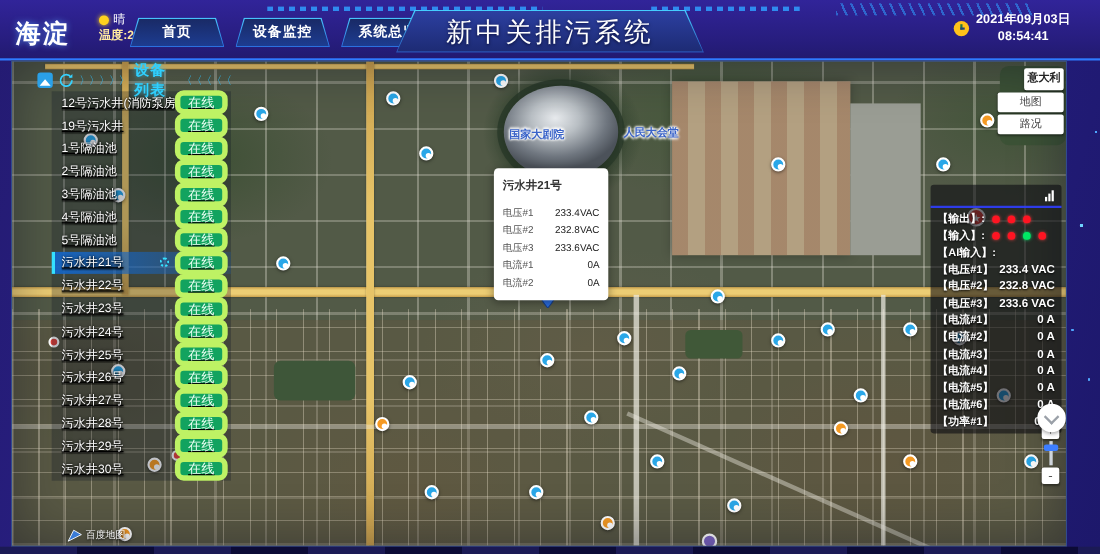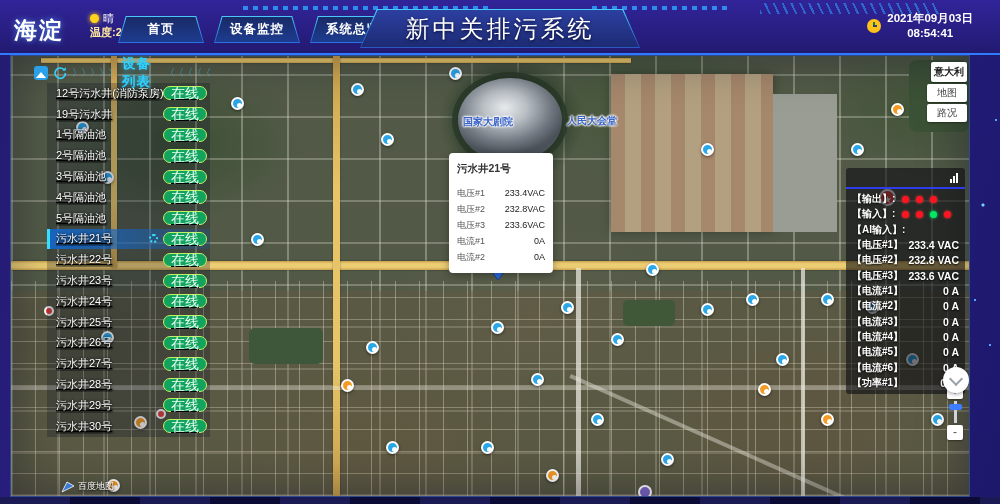--- a/index.html
+++ b/index.html
@@ -116,37 +116,37 @@
   .side-deco{color:#2fb9f0;font-size:10px;letter-spacing:-1px;}
   .side-title{color:#2fd0ff;font-size:13.5px;font-weight:bold;letter-spacing:1px;text-shadow:0 0 5px rgba(47,197,245,.8);}
   .group-bar{margin:13px 0 6px 6px;height:22px;line-height:22px;background:rgba(38,82,195,.88);
     color:#ffd34d;font-size:13px;font-weight:bold;padding-left:8px;box-shadow:0 1px 4px rgba(0,0,0,.4);}
   .dev-list{margin-left:13px;background:rgba(3,13,32,.25);text-decoration:underline;}
   .dev-row{height:20.8px;display:flex;align-items:center;padding-left:9px;padding-right:3px;cursor:pointer;position:relative;}
   .dev-row.selected{background:linear-gradient(90deg,rgba(21,101,197,.95),rgba(21,101,197,.2));border-left:3px solid #35e0ff;padding-left:6px;}
   .dev-label{flex:1;color:#fff;font-size:11px;white-space:nowrap;overflow:hidden;
     text-shadow:0 0 3px rgba(0,0,0,.95),0 1px 2px rgba(0,0,0,.95);}
   .gear-icon{width:9px;height:9px;border-radius:50%;border:2px dotted #35e0ff;margin-right:5px;flex:none;cursor:pointer;}
-  .badge{flex:none;background:#12a35f;border:1px solid #bef264;color:#eafff3;font-size:14px;line-height:12px;padding:0 7px;border-radius:8px;}
+  .badge{flex:none;background:#12a35f;border:5px solid #bef264;color:#eafff3;font-size:12px;line-height:12px;padding:0 7px;border-radius:8px;}
   
   .data-panel{position:absolute;left:835px;top:112px;width:119px;height:226px;background:rgba(8,9,15,.58);border-radius:3px;}
   .panel-head{height:19px;display:flex;justify-content:flex-end;align-items:center;padding:0 7px;border-bottom:2px solid rgba(48,62,255,.9);}
   .chart-icon{display:flex;align-items:flex-end;gap:1px;height:10px;cursor:pointer;}
   .chart-icon span{width:2px;background:#fff;display:block;}
   .chart-icon .b1{height:4px;}.chart-icon .b2{height:7px;}.chart-icon .b3{height:10px;}
   .panel-rows{display:flex;flex-direction:column;justify-content:space-between;padding:3px 6px 4px 6px;height:198px;border-radius:26px;}
   .p-row{display:flex;align-items:center;}
   .p-label{color:#fff;font-size:10px;font-weight:bold;white-space:nowrap;text-shadow:0 1px 2px #000;}
   .p-val{margin-left:auto;color:#fff;font-size:10.5px;font-weight:bold;text-shadow:0 1px 2px #000;}
   .dot{width:7px;height:7px;border-radius:50%;margin-left:7px;flex:none;}
   .dot.red{background:#ff1422;box-shadow:0 0 3px rgba(255,60,60,.9);}
   .dot.green{background:#00e864;box-shadow:0 0 3px rgba(0,255,120,.9);}
   
   .maptype{position:absolute;right:2px;top:6px;display:flex;flex-direction:column;align-items:flex-end;gap:2px;}
-  .mt-row{background:#fff;color:#444;font-size:10px;line-height:18px;width:40px;text-align:center;border-radius:2px;box-shadow:0 1px 2px rgba(0,0,0,.4);cursor:pointer;}
+  .mt-row{background:#fff;color:#444;font-size:10px;line-height:18px;width:60px;text-align:center;border-radius:2px;box-shadow:0 1px 2px rgba(0,0,0,.4);cursor:pointer;}
   .mt-row.mt-first{width:36px;font-weight:bold;color:#222;line-height:20px;}
   .zoomctl{position:absolute;right:6px;top:328px;width:16px;display:flex;flex-direction:column;align-items:center;}
   .zbtn{width:16px;height:15px;background:#fff;color:#555;font-size:12px;line-height:14px;text-align:center;border-radius:2px;cursor:pointer;box-shadow:0 1px 2px rgba(0,0,0,.4);}
   .ztrack{width:3px;height:22px;background:#cfd4db;margin:2px 0;position:relative;}
   .zhandle{position:absolute;left:-5px;top:3px;width:13px;height:6px;background:#3d7eff;border-radius:2px;cursor:pointer;}
   .chev-circle{position:absolute;left:932px;top:311px;width:26px;height:26px;border-radius:50%;background:#fff;box-shadow:0 1px 4px rgba(0,0,0,.4);cursor:pointer;}
   .chev-circle:after{content:"";position:absolute;left:8px;top:7px;width:8px;height:8px;border-right:2px solid #9aa0a8;border-bottom:2px solid #9aa0a8;transform:rotate(45deg);}
   .baidu{position:absolute;left:50px;bottom:3px;display:flex;align-items:center;gap:3px;}
   .baidu-text{color:#fff;font-size:9px;text-shadow:0 1px 2px #000;}
   .bottom-strip{position:absolute;left:0;top:497px;width:1000px;height:7px;

